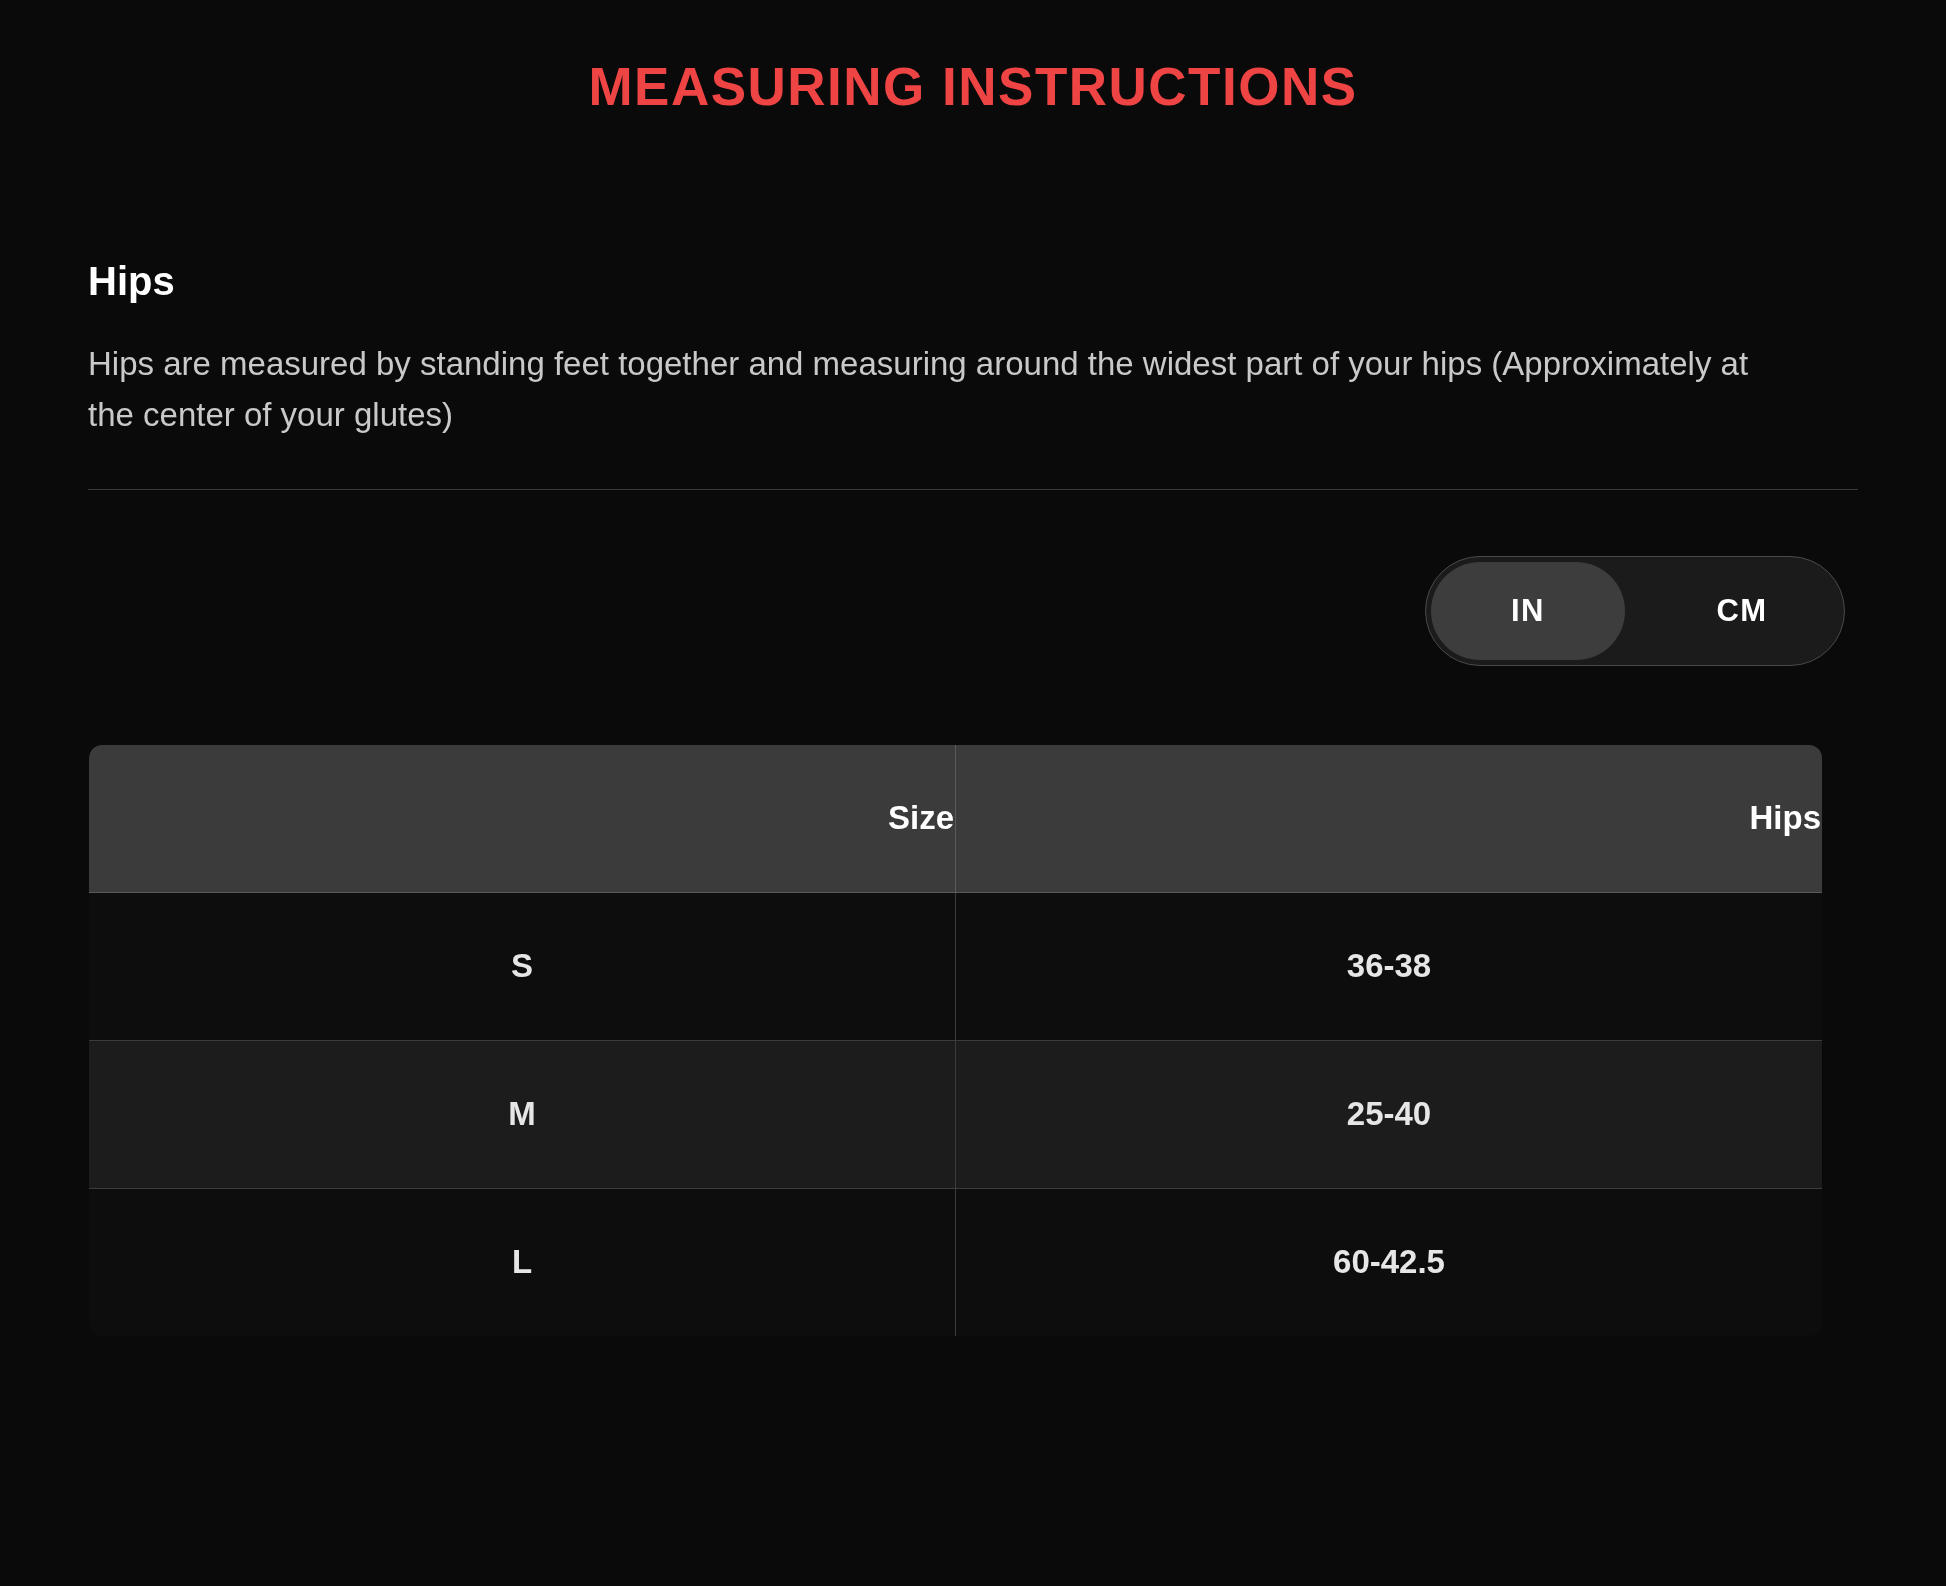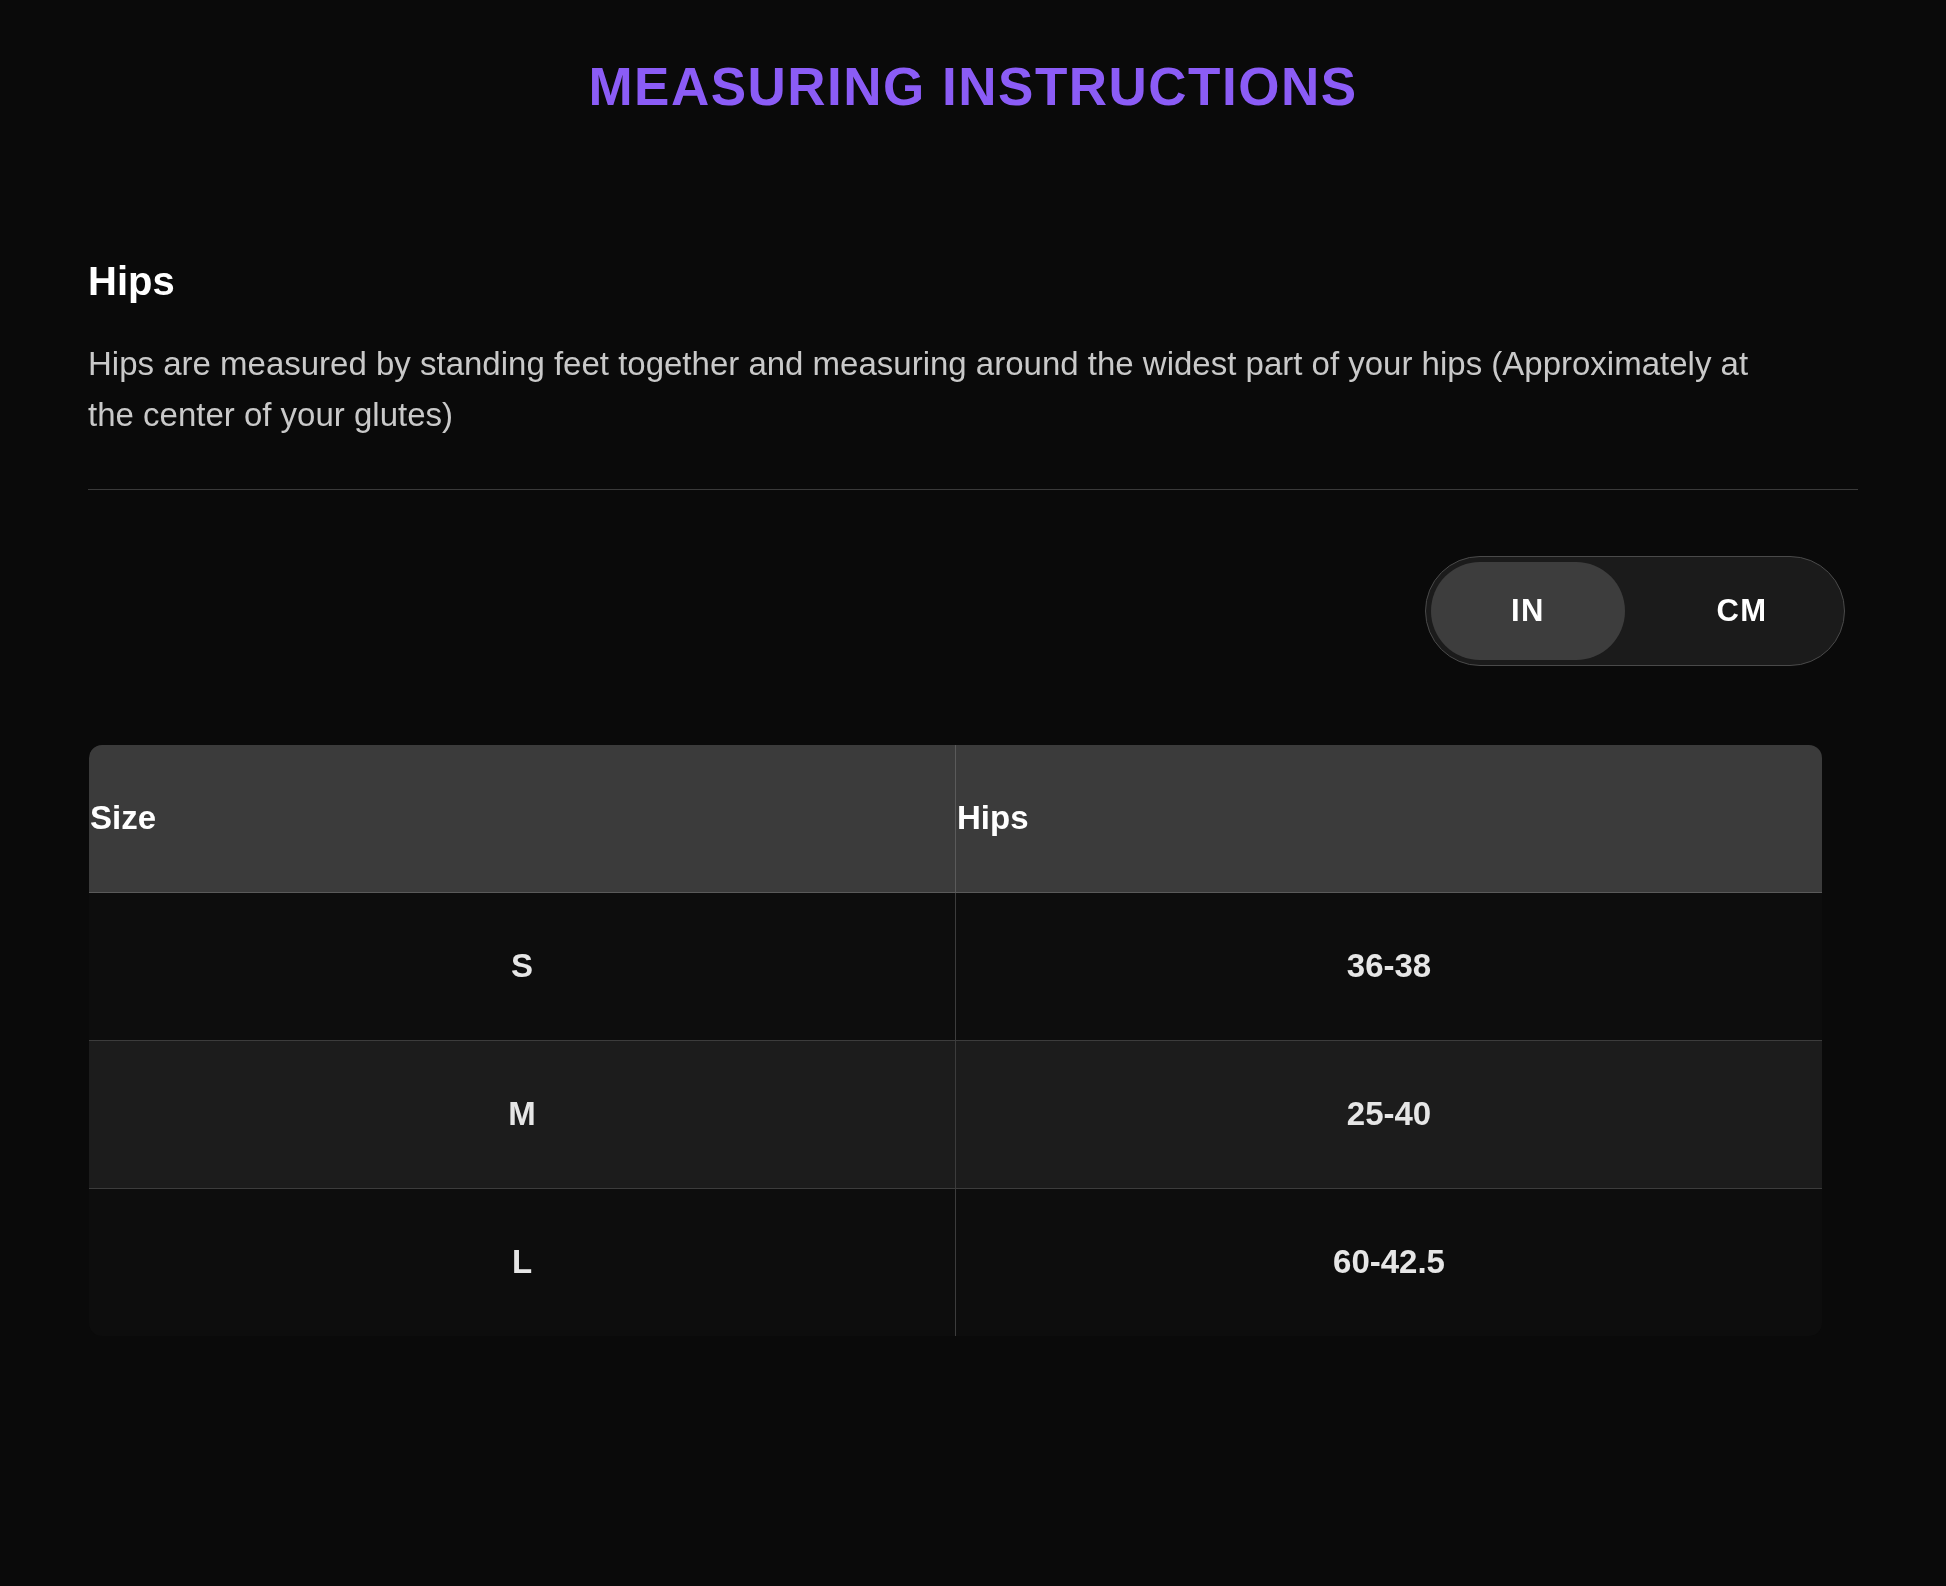--- a/index.html
+++ b/index.html
@@ -19,21 +19,21 @@
     position: relative;
     width: 1946px;
     height: 1586px;
     background: #0a0a0a;
   }
   .title {
     text-align: center;
     font-size: 53px;
     font-weight: bold;
     letter-spacing: 1.5px;
-    color: #8b5cf6;
+    color: #ef4444;
     padding-top: 58px;
     line-height: 1.1;
   }
   .content {
     padding: 0 88px;
   }
   .section-heading {
     font-size: 40px;
     font-weight: bold;
     color: #ffffff;
@@ -98,21 +98,21 @@
     border: 1px solid #4d4d4d;
     border-radius: 14px;
     overflow: hidden;
   }
   table.size-table th {
     background: #3b3b3b;
     color: #ffffff;
     font-size: 33px;
     font-weight: bold;
     height: 148px;
-    text-align: left;
+    text-align: right;
     border-right: 1px solid #5a5a5a;
     border-bottom: 1px solid #5a5a5a;
   }
   table.size-table th:last-child { border-right: none; }
   table.size-table td {
     height: 148px;
     text-align: center;
     font-size: 33px;
     font-weight: bold;
     color: #e6e6e6;

